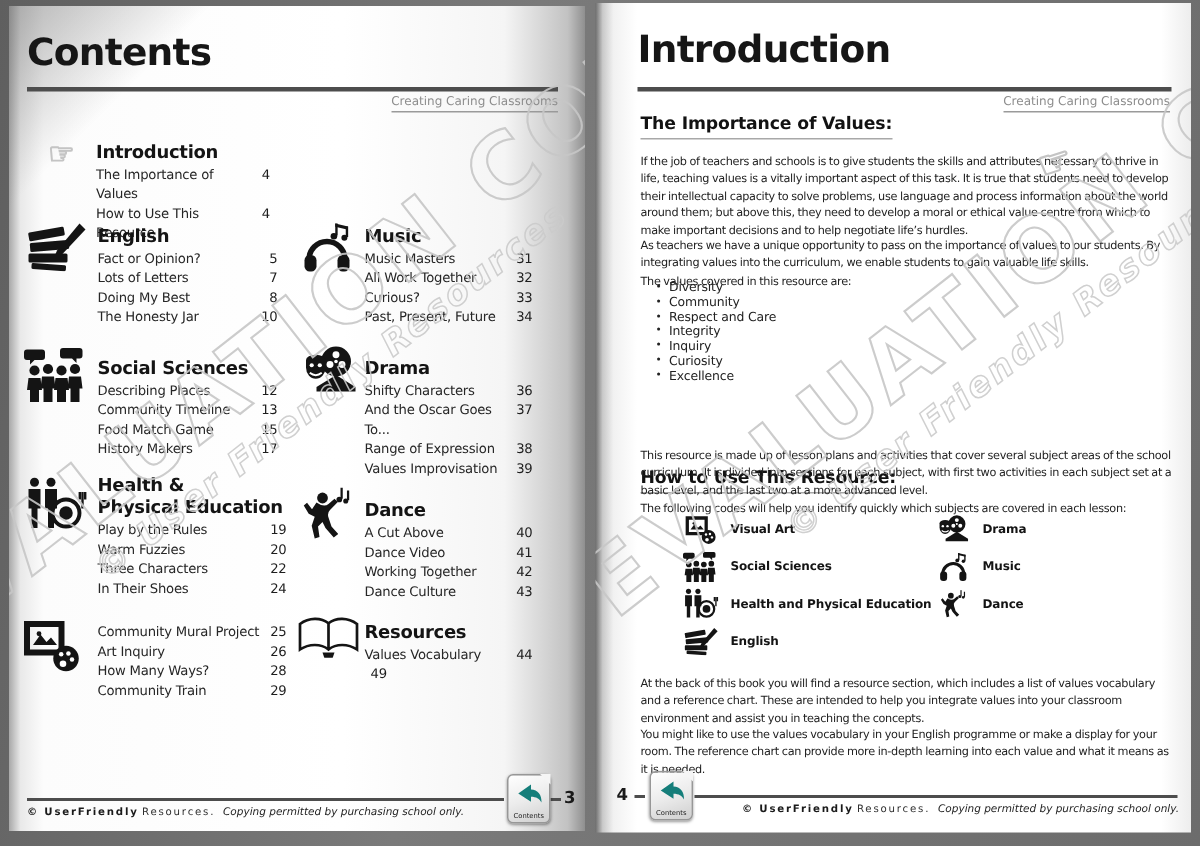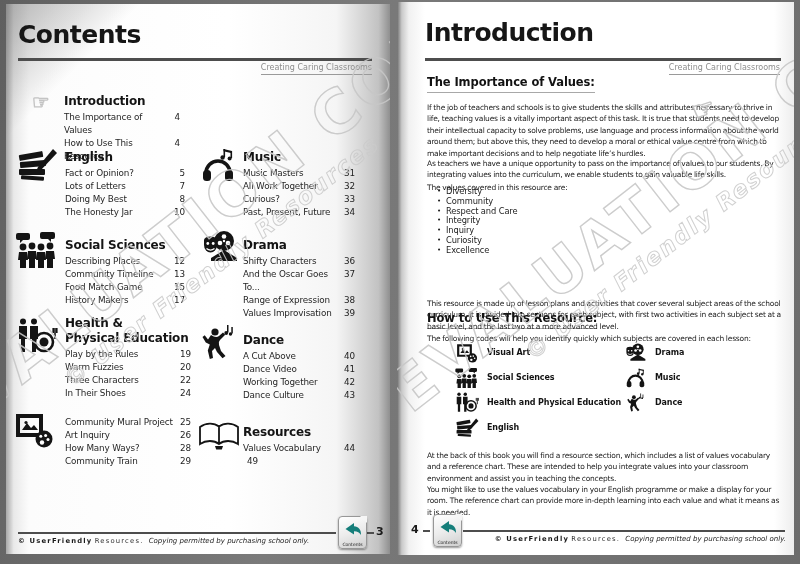--- a/index.html
+++ b/index.html
@@ -322,21 +322,21 @@
     <div class="toc-item">
         <span>How Many Ways?</span>
         <span class="pg">28</span>
       </div>
     <div class="toc-item">
         <span>Community Train</span>
         <span class="pg">29</span>
       </div>
   </section>
 
-  <section class="toc-sec" style="left:237px;top:421px;width:112px;">
+  <section class="toc-sec" style="left:237px;top:410px;width:112px;">
     <span class="sec-icon" style="left:-45px;top:-4px;">
       <svg width="42" height="30" viewBox="0 0 42 30">
         <path d="M2 6 C8 1.5 16 1.5 21 5.5 C26 1.5 34 1.5 40 6 L40 23 C34 19 26 19 21 23 C16 19 8 19 2 23 Z M21 5.5 V23" fill="none" stroke="#141414" stroke-width="1.8"></path>
         <path d="M17 25 h8 l-1.2 3.5 h-5.6 Z" fill="#141414"></path>
       </svg></span>
     <h2 class="sec-head">Resources</h2>
     <div class="toc-item">
         <span>Values Vocabulary</span>
         <span class="pg">44</span>
       </div>

